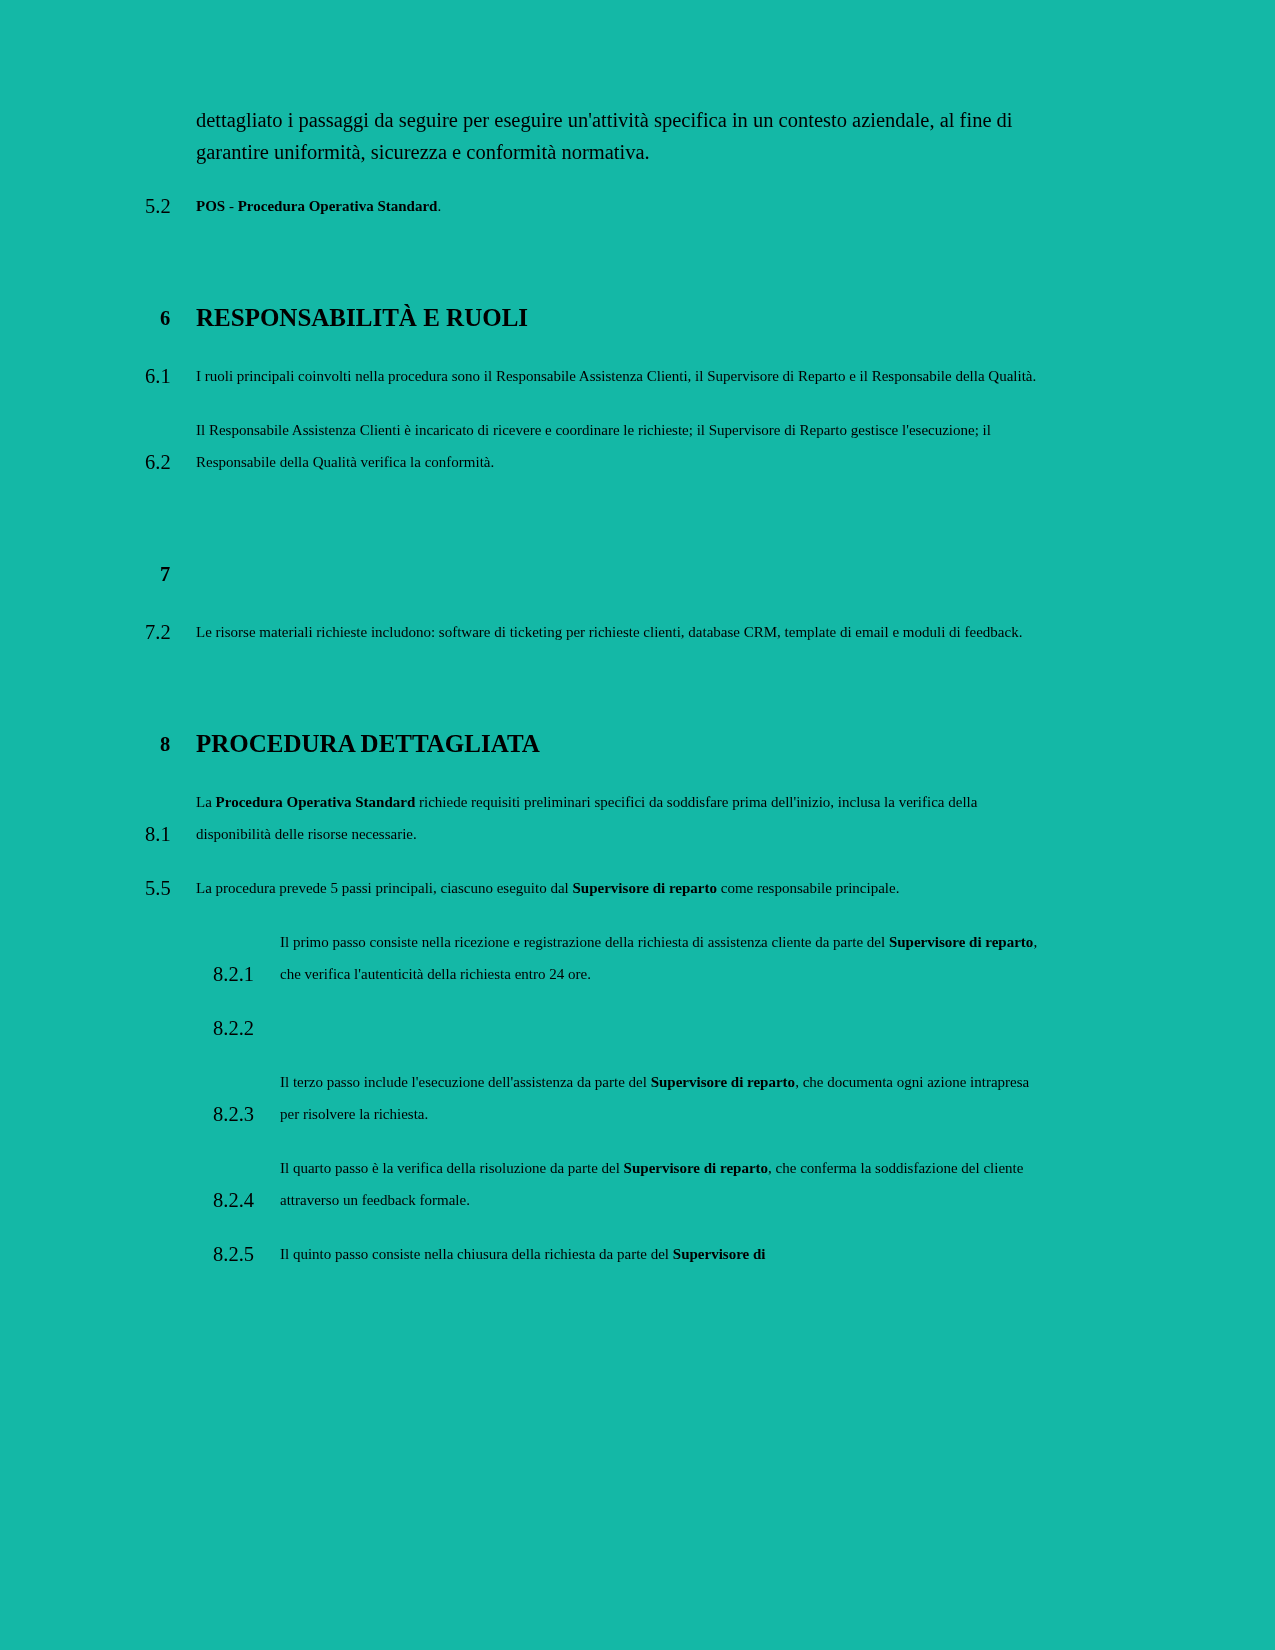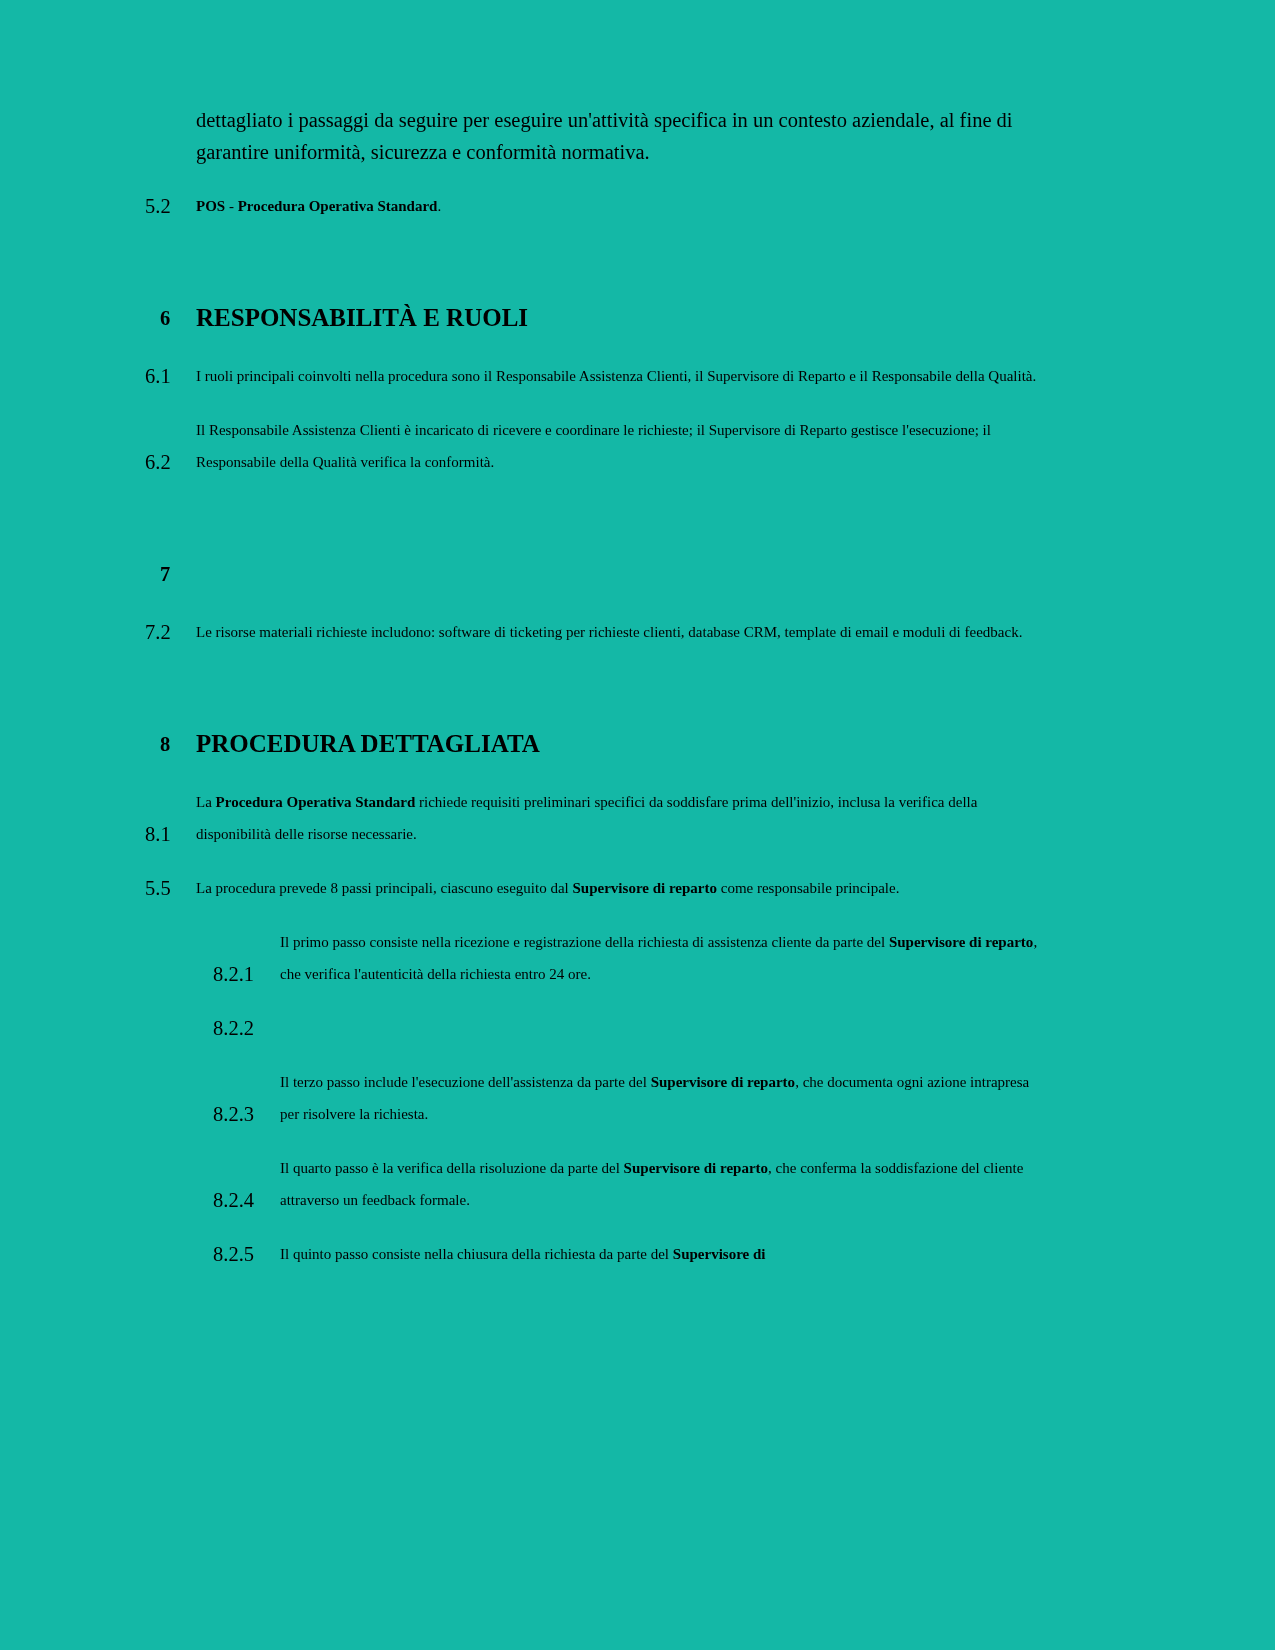--- a/index.html
+++ b/index.html
@@ -135,21 +135,21 @@
       <span class="title">PROCEDURA DETTAGLIATA</span>
     </div>
 
     <div class="clause">
       <span class="num">8.1</span>
       <span class="body"><span>La </span><b>Procedura Operativa Standard</b><span> richiede requisiti preliminari specifici da soddisfare prima dell'inizio, inclusa la verifica della disponibilità delle risorse necessarie.</span></span>
     </div>
 
     <div class="clause">
       <span class="num">5.5</span>
-      <span class="body"><span>La procedura prevede 8 passi principali, ciascuno eseguito dal </span><b>Supervisore di reparto</b><span> come responsabile principale.</span></span>
+      <span class="body"><span>La procedura prevede 5 passi principali, ciascuno eseguito dal </span><b>Supervisore di reparto</b><span> come responsabile principale.</span></span>
     </div>
 
     <div class="sub-list">
 
       <div class="clause sub">
         <span class="num">8.2.1</span>
         <span class="body"><span>Il primo passo consiste nella ricezione e registrazione della richiesta di assistenza cliente da parte del </span><b>Supervisore di reparto</b><span>, che verifica l'autenticità della richiesta entro 24 ore.</span></span>
       </div>
 
       <div class="clause sub">

